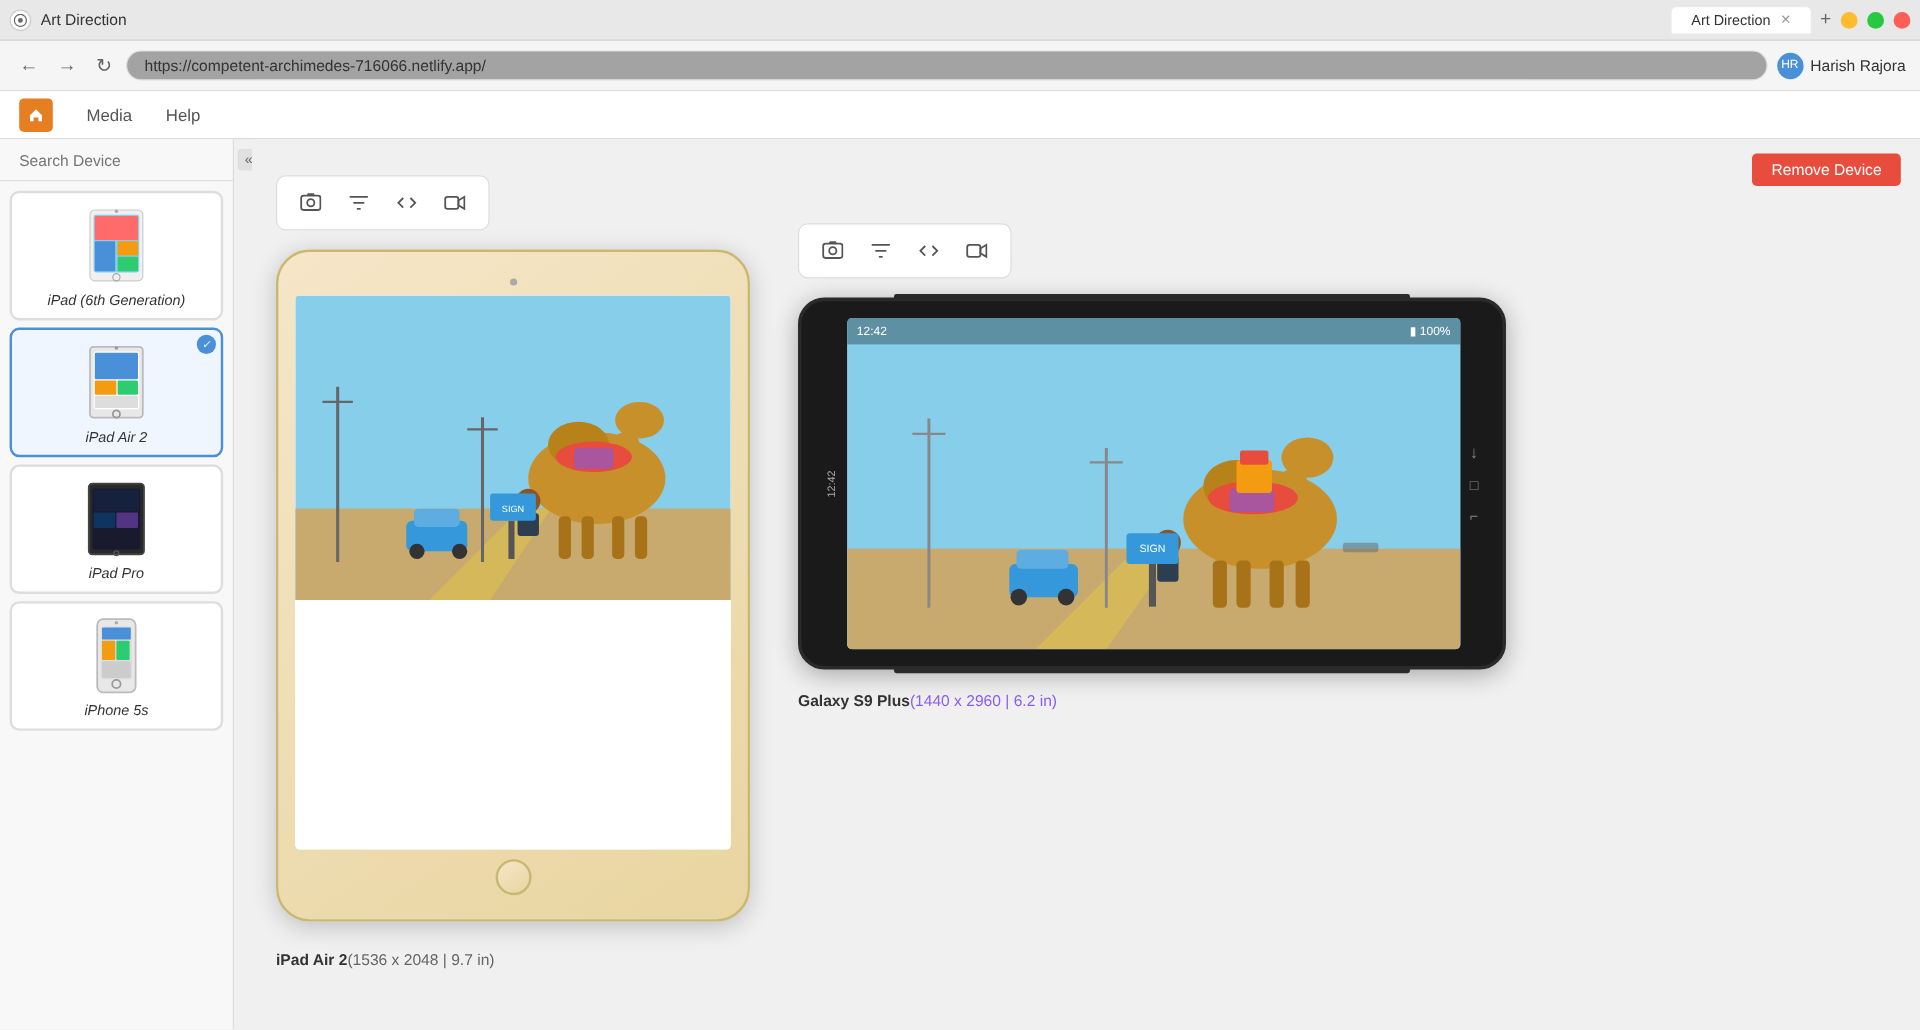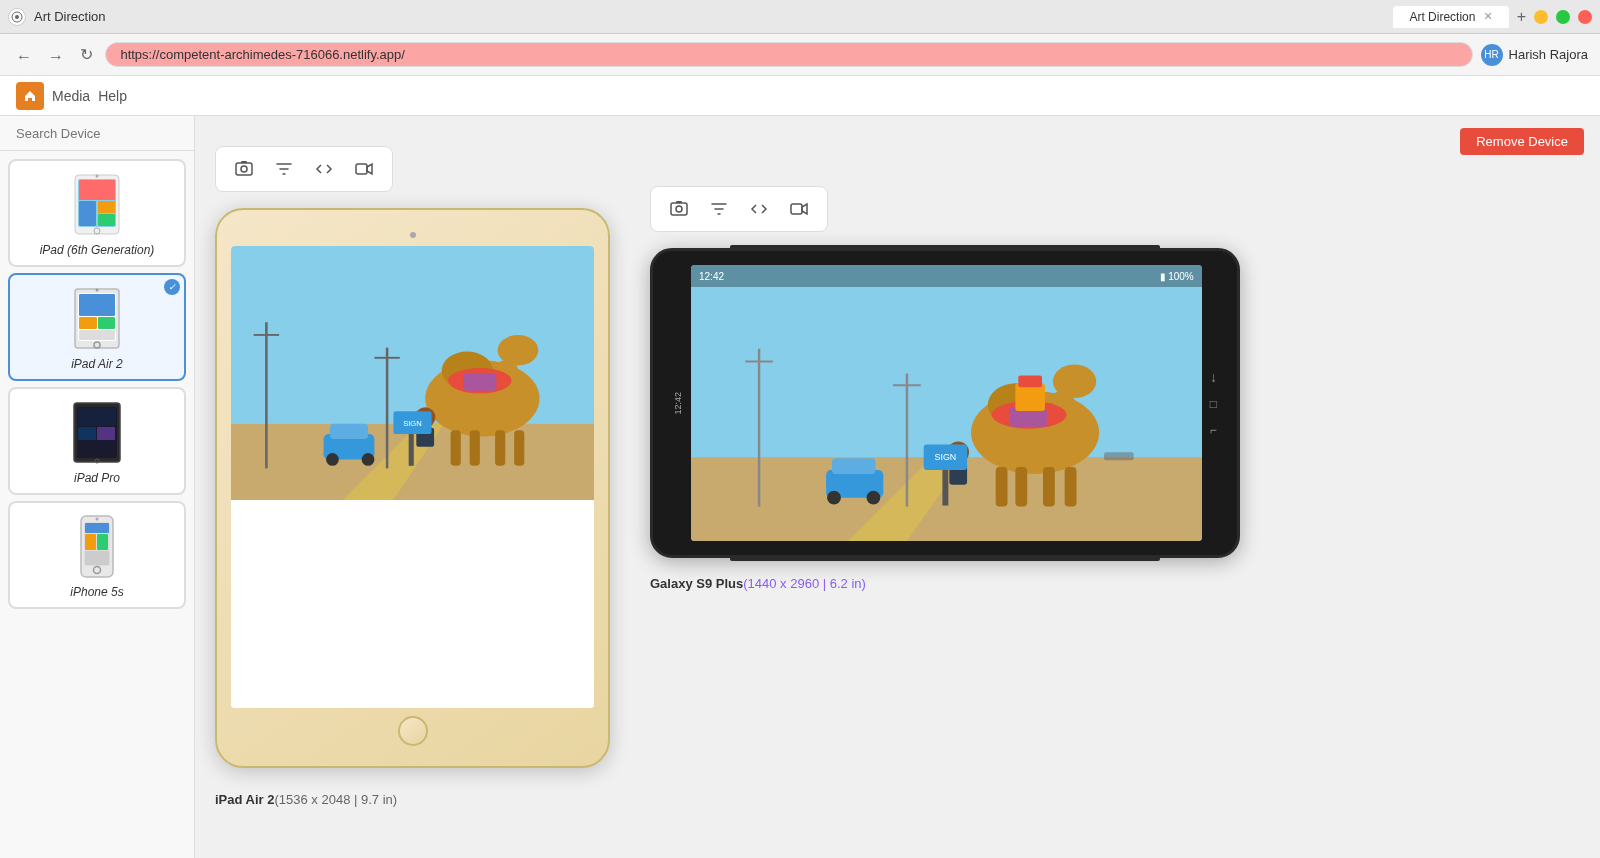--- a/index.html
+++ b/index.html
@@ -24,36 +24,36 @@
 
     
     .browser-bar {
       display: flex; align-items: center;
       background: #f5f5f5; height: 42px;
       padding: 0 12px; gap: 8px;
       border-bottom: 1px solid #ddd;
     }
     .nav-btn { background: none; border: none; cursor: pointer; color: #666; font-size: 16px; padding: 4px; }
     .nav-btn:disabled { color: #bbb; }
-    .address-bar { flex: 1; background: #fca5a5; border: 1px solid #ddd; border-radius: 20px; padding: 4px 14px; font-size: 13px; color: #333; }
+    .address-bar { flex: 1; background: #a3a3a3; border: 1px solid #ddd; border-radius: 20px; padding: 4px 14px; font-size: 13px; color: #333; }
     .user-info { display: flex; align-items: center; gap: 6px; font-size: 13px; color: #333; margin-left: auto; }
     .user-icon { width: 22px; height: 22px; border-radius: 50%; background: #4a90d9; display: flex; align-items: center; justify-content: center; font-size: 10px; color: #fff; }
 
     
     .app-header {
       display: flex; align-items: center;
       background: #fff; height: 40px;
-      padding: 0 16px; gap: 8px;
+      padding: 0 16px; gap: 28px;
       border-bottom: 1px solid #ddd;
     }
     .home-icon { width: 28px; height: 28px; background: #e67e22; border-radius: 4px; display: flex; align-items: center; justify-content: center; color: #fff; font-size: 14px; }
     .app-nav-item { font-size: 14px; color: #555; cursor: pointer; }
 
     
-    .main-layout { display: flex; height: calc(858px - 34px - 42px - 40px); }
+    .main-layout { display: flex; height: calc(858px - 34px - 42px - 40px); gap: 15px; }
 
     
     .sidebar {
       width: 195px; background: #f8f8f8;
       border-right: 1px solid #ddd;
       display: flex; flex-direction: column;
       flex-shrink: 0;
     }
     .search-box {
       display: flex; align-items: center;

